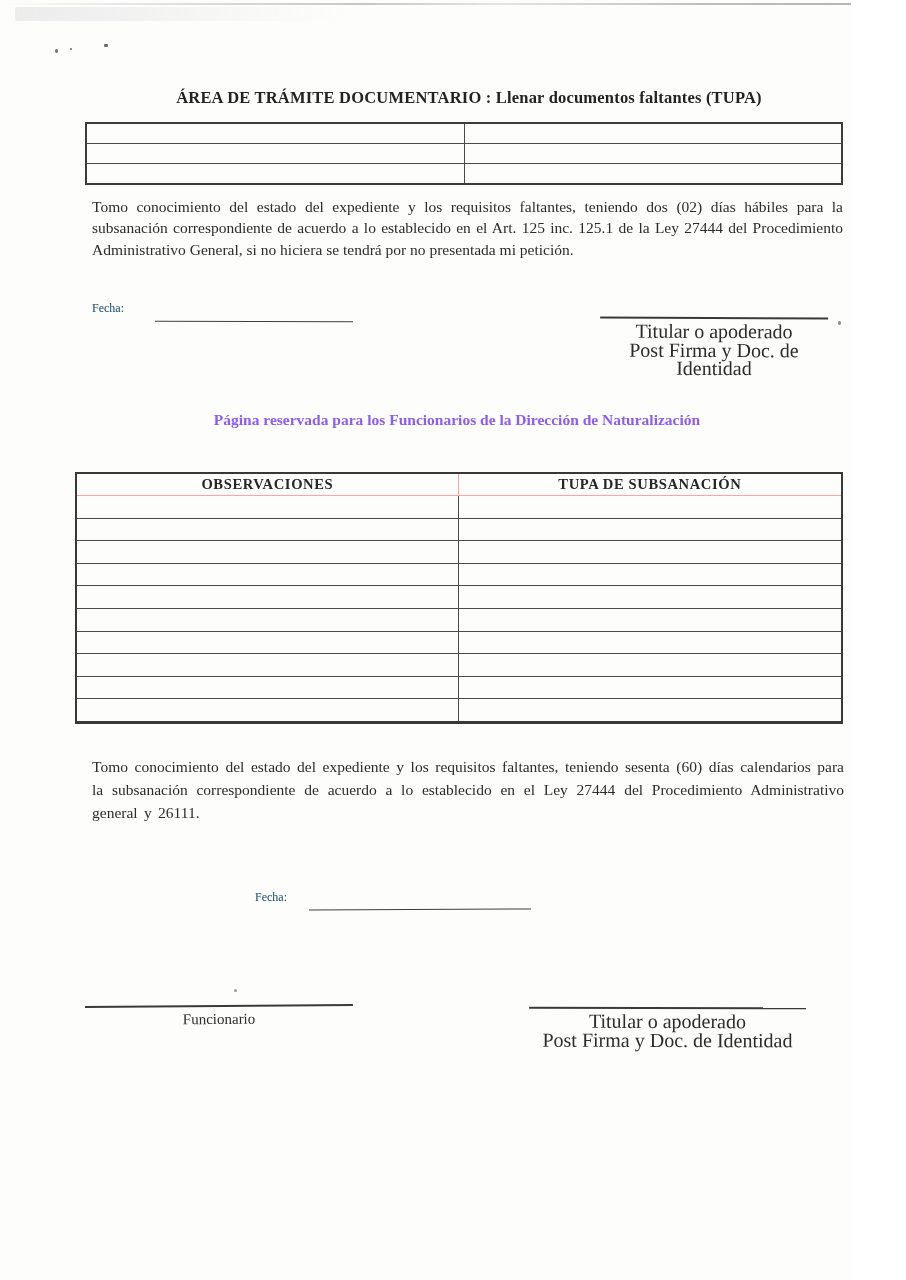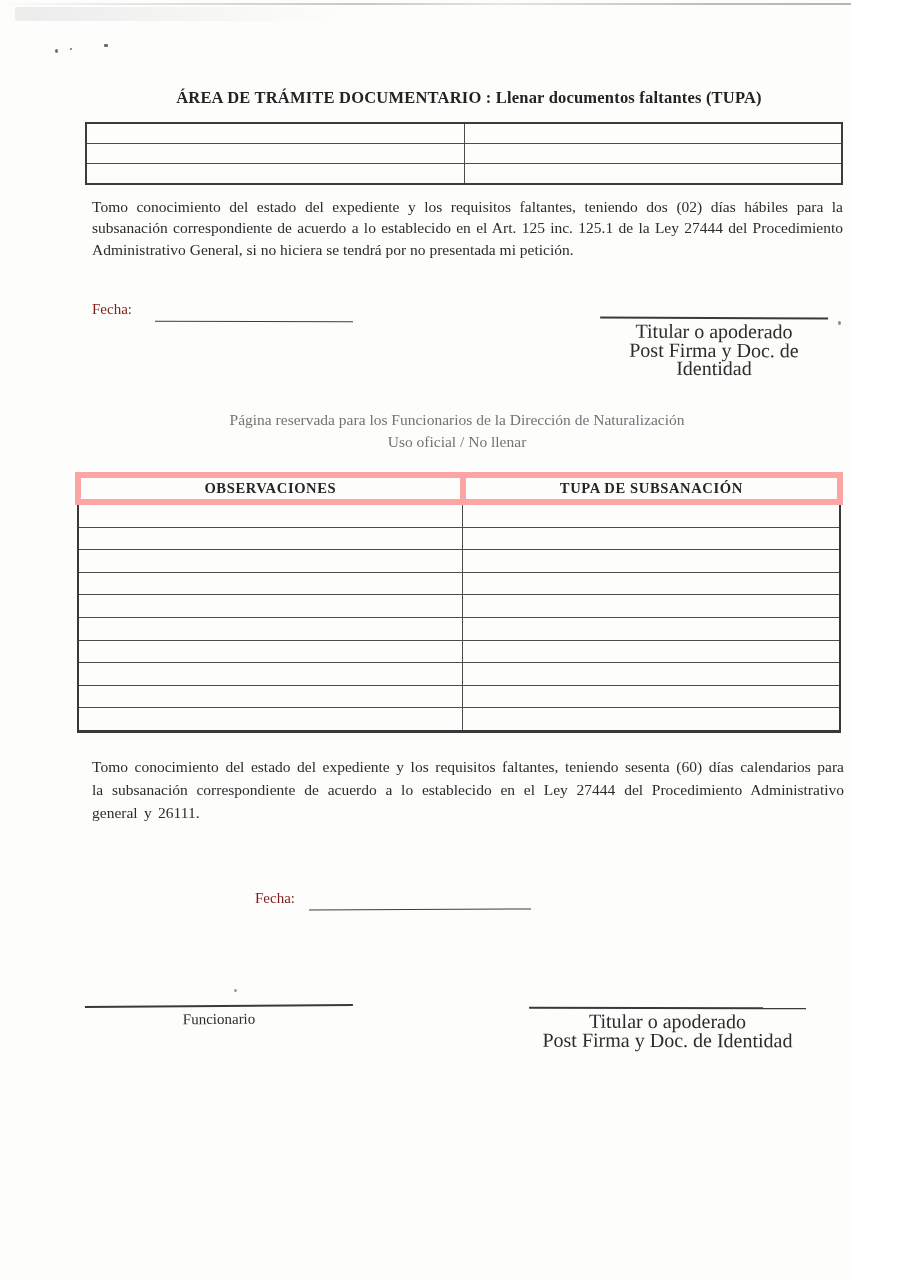--- a/index.html
+++ b/index.html
@@ -56,23 +56,23 @@
     font-weight: bold;
     letter-spacing: 0.2px;
     color: #232323;
   }
   .section-heading {
     position: absolute;
     top: 409px; left: 10px;
     width: 894px;
     text-align: center;
     font-size: 15.5px;
-    font-weight: normal;
+    font-weight: bold;
     line-height: 22px;
-    color: #737373;
+    color: #8b5cf6;
   }
   
   table { border-collapse: collapse; table-layout: fixed; }
   .tramite-table {
     position: absolute;
     left: 85px; top: 122px;
     width: 758px;
     border: 2px solid #3c3c3c;
   }
   .tramite-table td {
@@ -81,21 +81,21 @@
     padding: 0;
   }
   .oficial-table {
     position: absolute;
     left: 75px; top: 472px;
     width: 768px;
     border: 2px solid #383838;
     border-bottom-width: 3px;
   }
   .oficial-table th {
-    border: 6px solid #fca5a5;
+    border: 1px solid #fca5a5;
     height: 21px;
     font-size: 14.6px;
     font-weight: bold;
     letter-spacing: 0.6px;
     text-align: center;
     color: #262626;
     padding: 0;
   }
   .oficial-table td {
     border: 1px solid #4b4b4b;
@@ -116,21 +116,21 @@
     position: absolute;
     left: 92px; top: 755px;
     width: 752px;
     font-size: 15.5px;
     line-height: 23px;
     text-align: justify;
     word-spacing: 2.5px;
     color: #2c2c2c;
   }
   
-  .fecha-label { position: absolute; font-size: 15px; color: #7f1d1d; }
+  .fecha-label { position: absolute; font-size: 12px; color: #0c4a6e; }
   .fecha1-label { left: 92px; top: 301px; }
   .fecha1-line {
     position: absolute;
     left: 155px; top: 321px;
     width: 198px; height: 0;
     border-bottom: 1.6px solid #3d3d3d;
     transform: rotate(0.15deg);
   }
   .fecha2-label { left: 255px; top: 890px; }
   .fecha2-line {
@@ -192,21 +192,20 @@
     <div class="fecha-label fecha1-label">Fecha:</div>
     <div class="fecha1-line"></div>
 
     <div class="sig sig-top-right">
       <div>Titular o apoderado</div>
       <div>Post Firma y Doc. de Identidad</div>
     </div>
 
     <div class="section-heading">
       <div>Página reservada para los Funcionarios de la Dirección de Naturalización</div>
-      <div>Uso oficial / No llenar</div>
     </div>
 
     <table class="oficial-table">
       <thead>
         <tr>
           <th style="width:49.7%;">OBSERVACIONES</th>
           <th>TUPA DE SUBSANACIÓN</th>
         </tr>
       </thead>
       <tbody>

